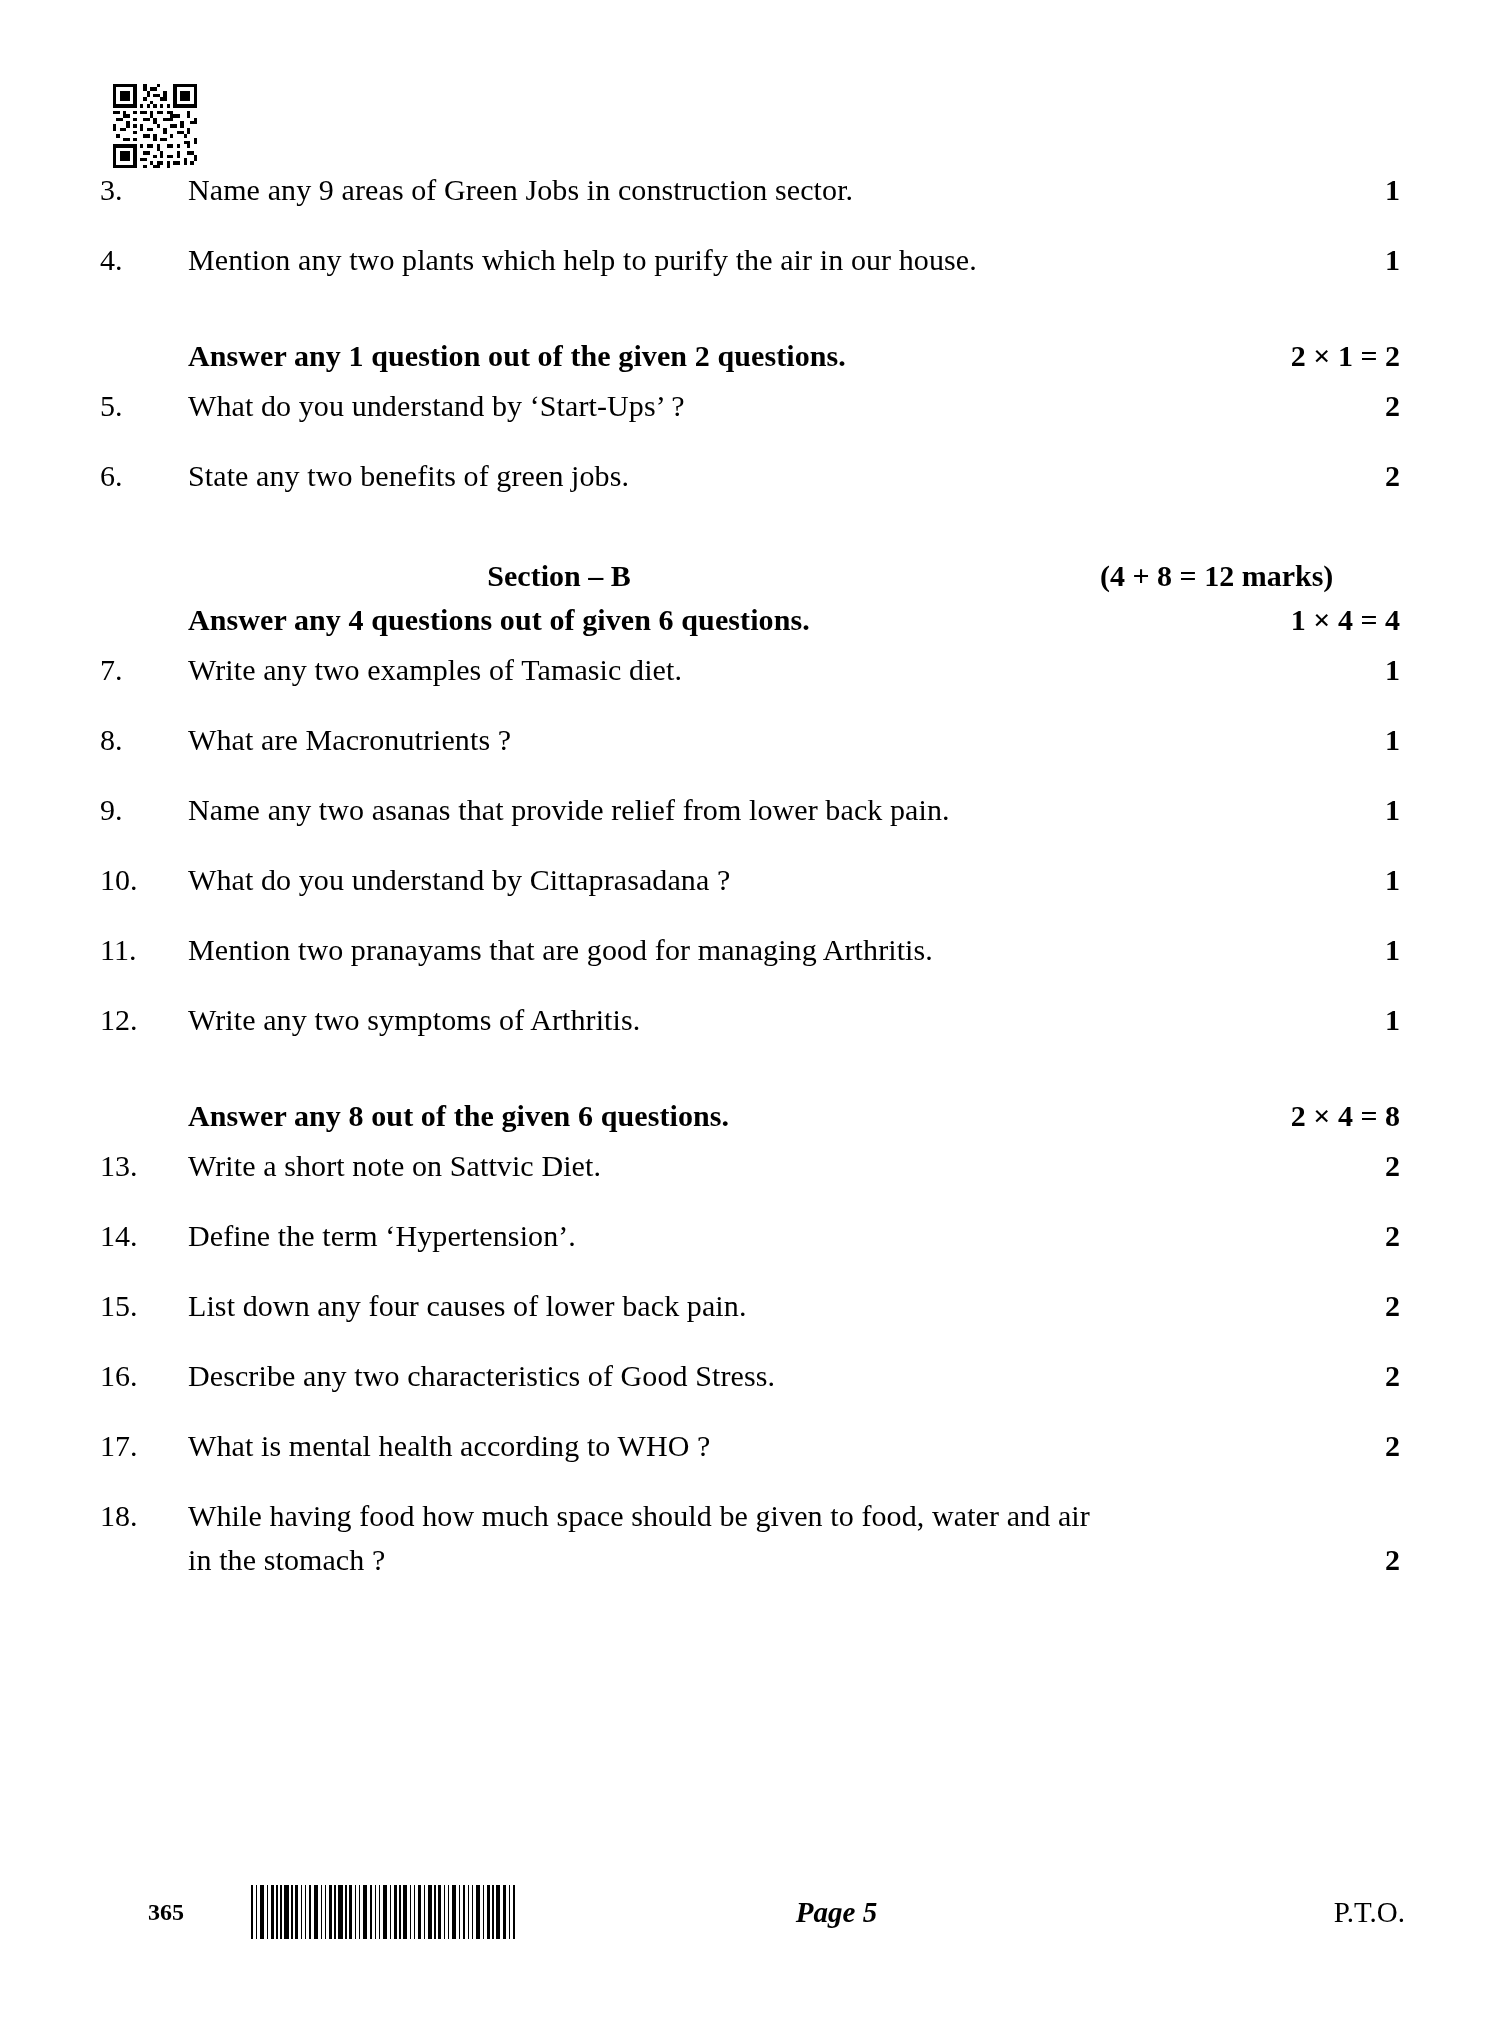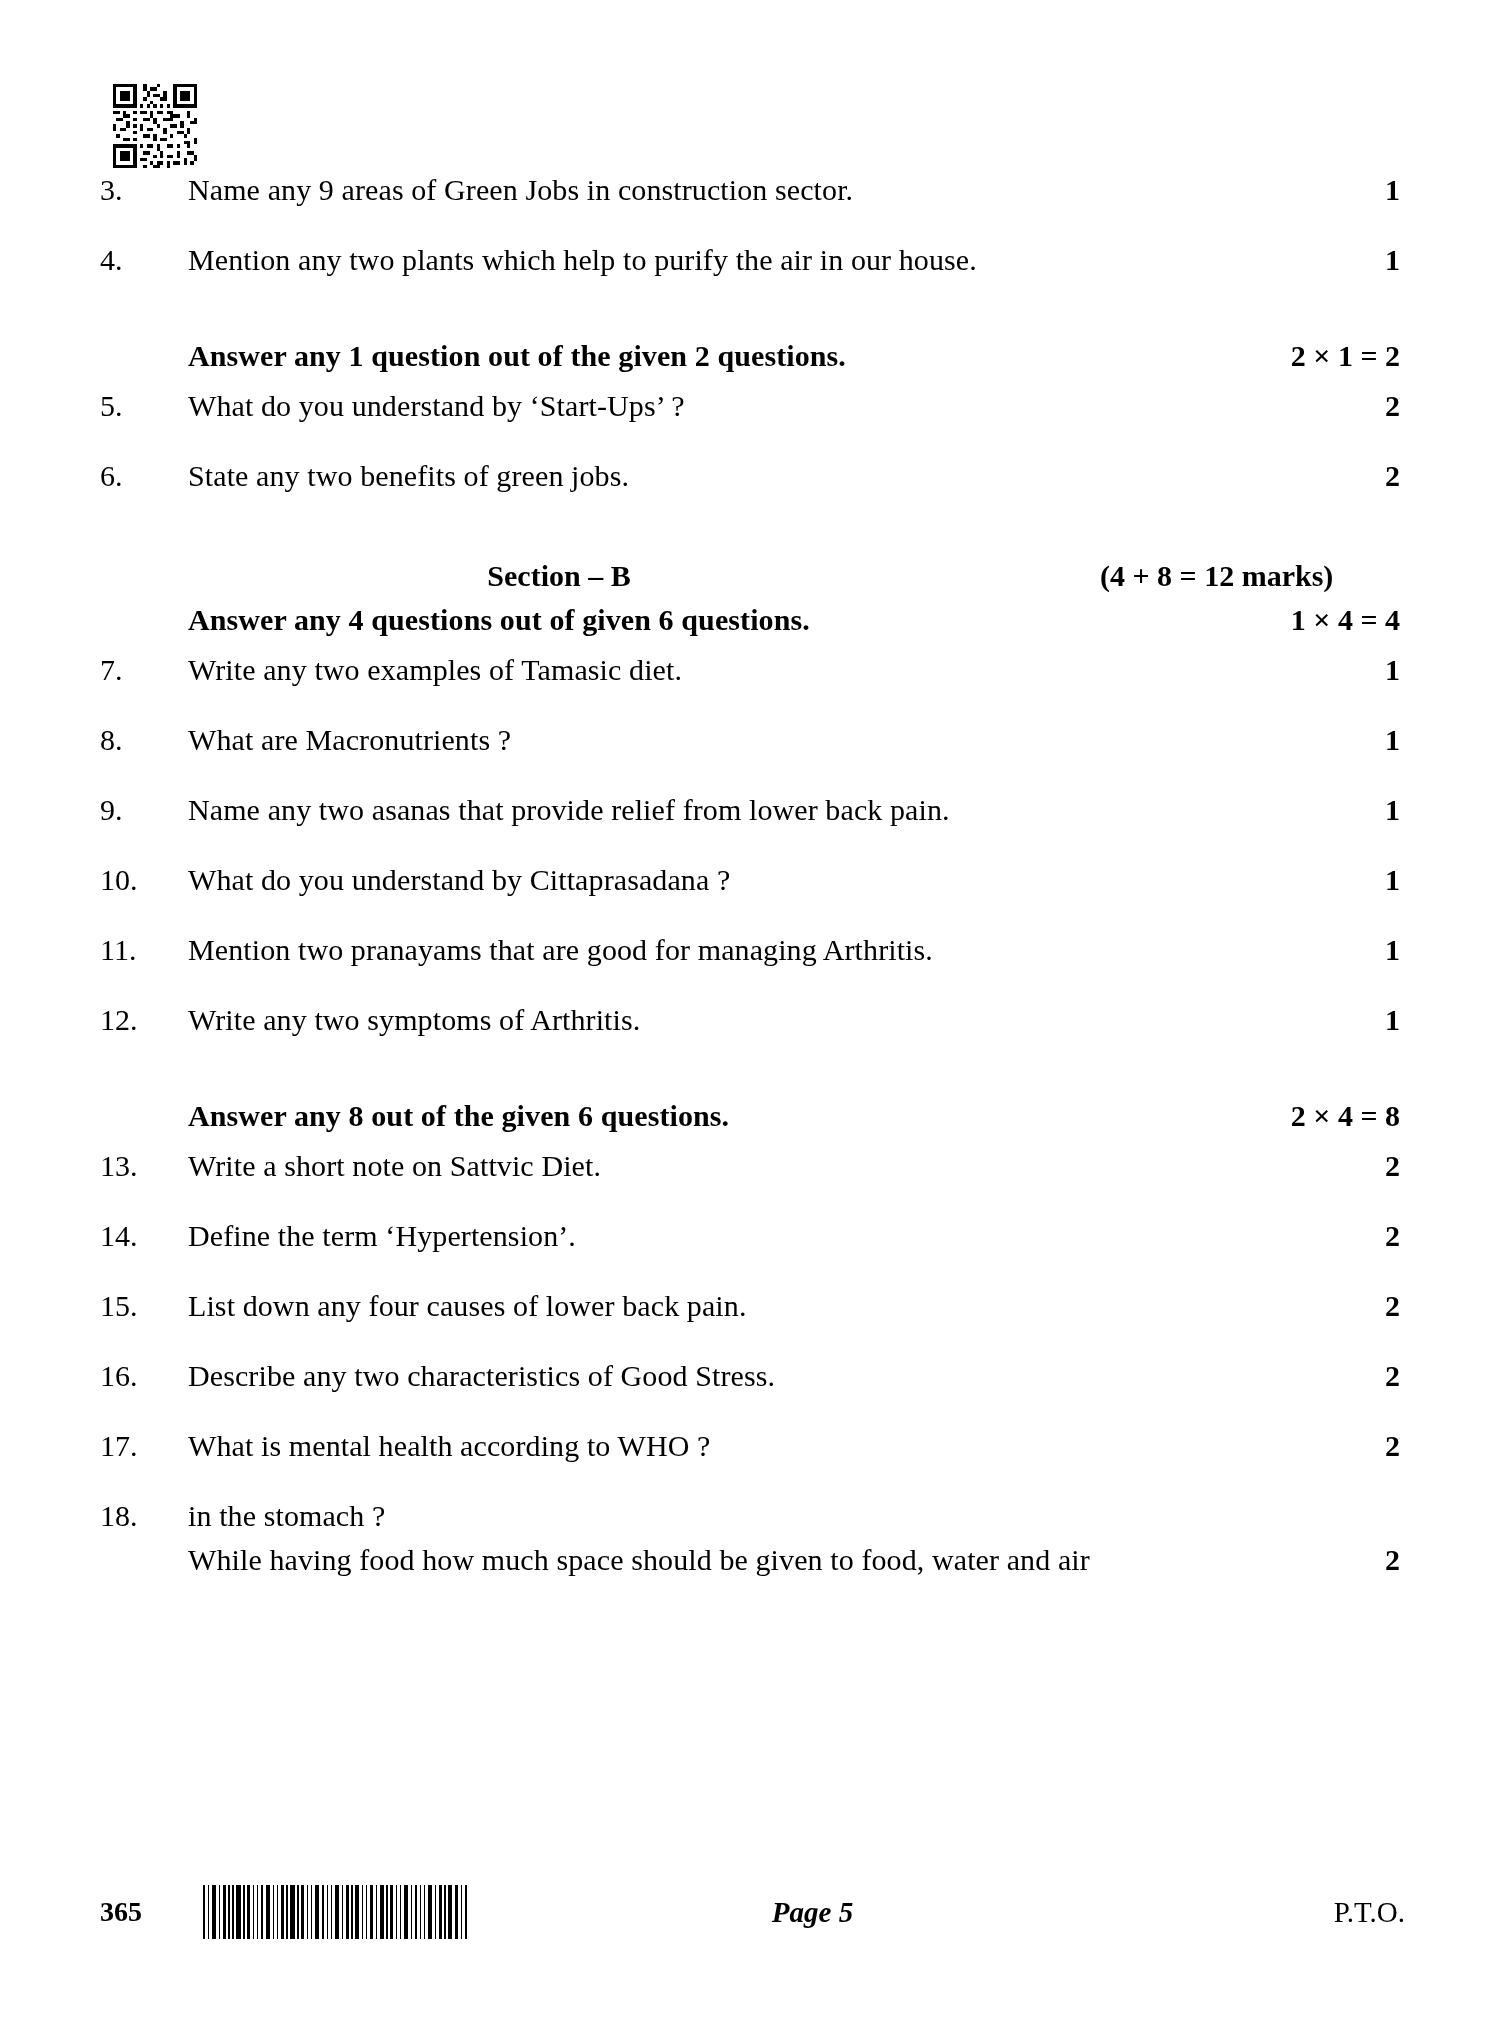--- a/index.html
+++ b/index.html
@@ -104,24 +104,25 @@
   .footer {
     position: absolute;
     left: 100px;
     right: 100px;
     bottom: 100px;
     height: 44px;
     display: flex;
     align-items: center;
   }
   .footer .code {
-    font-size: 28px;
+    font-size: 24px;
     font-weight: bold;
     width: 90px;
     text-align: left;
+    margin-left: 48px;
   }
   .footer .barcode {
     width: 270px;
     height: 54px;
     margin-left: 10px;
   }
   .footer .barcode svg { display:block; width:100%; height:100%; }
   .footer .pageno {
     flex: 1 1 auto;
     text-align: center;
@@ -364,22 +365,22 @@
 
     <div class="row question">
       <span class="num">17.</span>
       <span class="body-text">What is mental health according to WHO ?</span>
       <span class="marks">2</span>
     </div>
 
     <div class="row question">
       <span class="num">18.</span>
       <span class="body-text">
+        <span class="cont">While having food how much space should be given to food, water and air</span>
         <span class="cont">in the stomach ?</span>
-        <span class="cont">While having food how much space should be given to food, water and air</span>
       </span>
       <span class="marks" style="align-self:flex-end;">2</span>
     </div>
 
   </div>
 
   <div class="footer">
     <span class="code">365</span>
     <span class="barcode">
       <svg viewBox="0 0 200 40" preserveAspectRatio="none" shape-rendering="crispEdges" aria-hidden="true">

